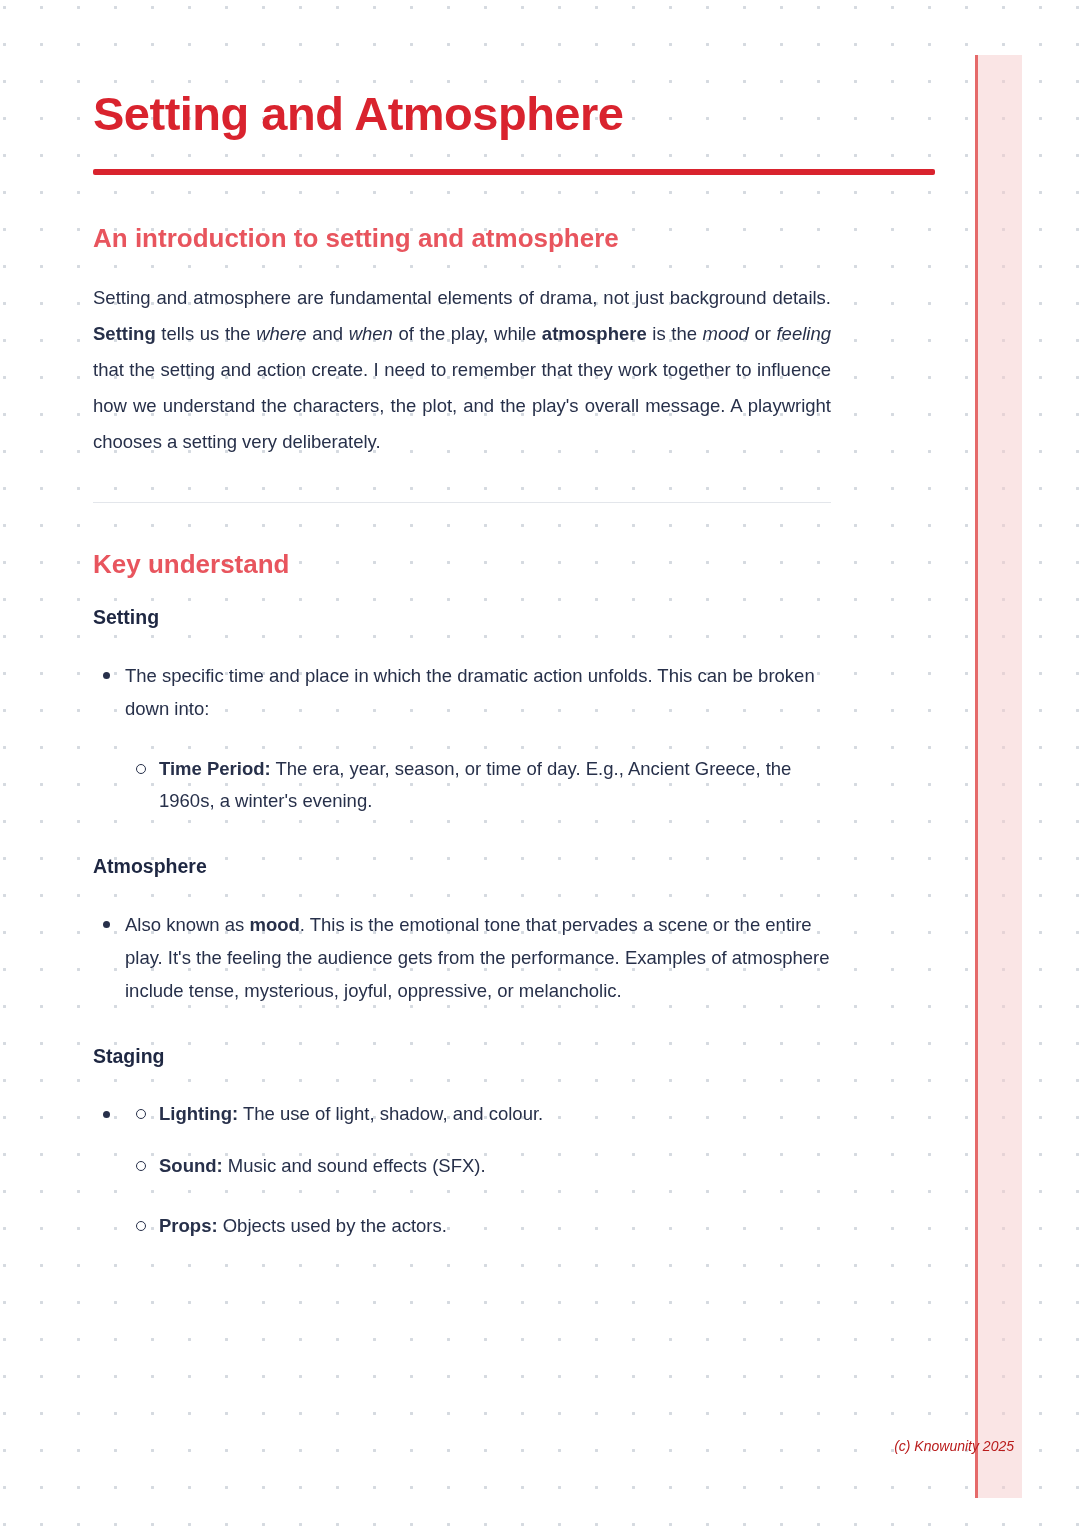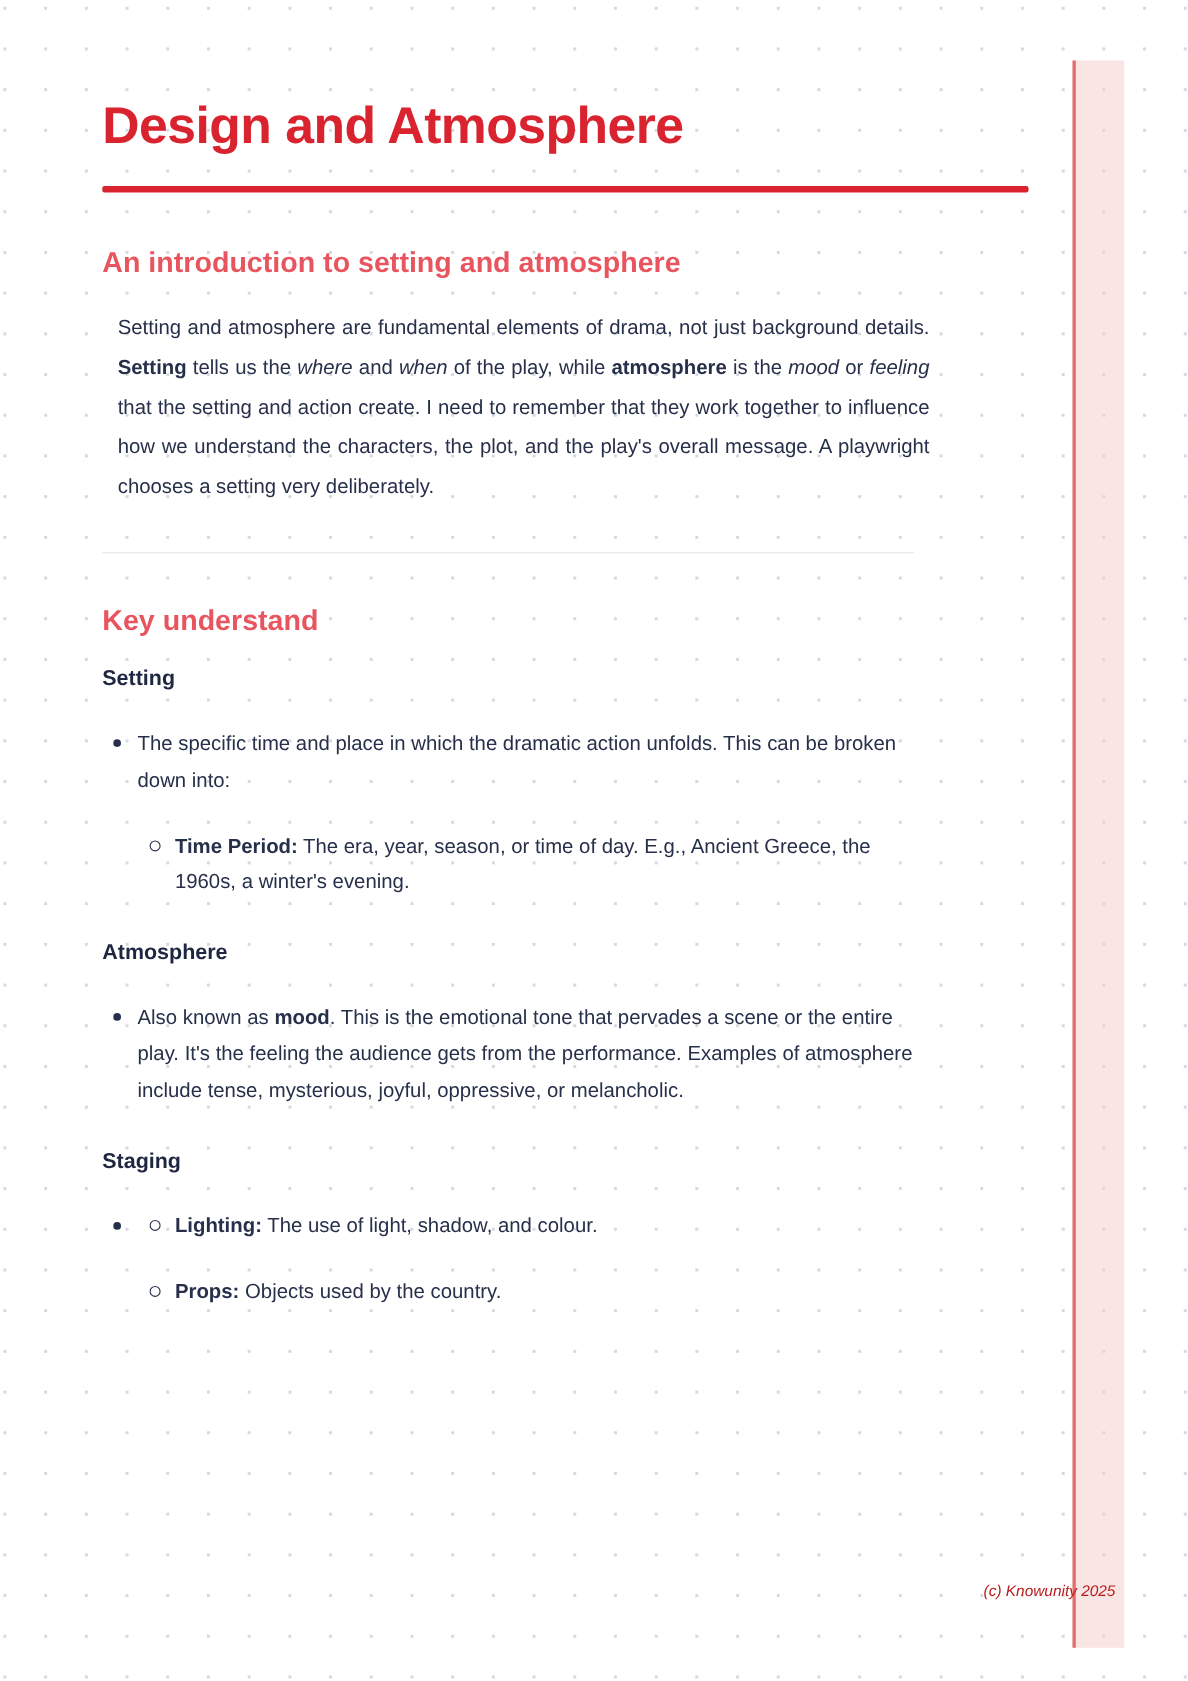--- a/index.html
+++ b/index.html
@@ -56,21 +56,21 @@
     font-weight: 700;
     color: #e8555e;
     margin: 0 0 26px 0;
   }
   .body-para {
     font-size: 18.5px;
     line-height: 36px;
     color: #27304a;
     text-align: justify;
     width: 738px;
-    margin: 0 0 38px 14px;
+    margin: 0 0 38px 0;
   }
   .divider {
     border: none;
     border-top: 1px solid #e3e6eb;
     width: 738px;
     margin: 42px 0 46px 0;
   }
   .sub-heading {
     font-size: 19.5px;
     font-weight: 700;
@@ -130,21 +130,21 @@
   }
 </style>
 </head>
 <body>
 
 <div class="dot-grid"></div>
 <div class="margin-stripe"></div>
 
 <main class="content">
 
-  <h1 class="page-title">Design and Atmosphere</h1>
+  <h1 class="page-title">Setting and Atmosphere</h1>
   <div class="title-rule"></div>
 
   <section>
     <h2 class="section-heading">An introduction to setting and atmosphere</h2>
     <p class="body-para"><span>Setting and atmosphere are fundamental elements of drama, not just background details. </span><span style="font-weight: 700;">Setting</span><span> tells us the </span><span style="font-style: italic;">where</span><span> and </span><span style="font-style: italic;">when</span><span> of the play, while </span><span style="font-weight: 700;">atmosphere</span><span> is the </span><span style="font-style: italic;">mood</span><span> or </span><span style="font-style: italic;">feeling</span><span> that the setting and action create. I need to remember that they work together to influence how we understand the characters, the plot, and the play's overall message. A playwright chooses a setting very deliberately.</span></p>
   </section>
 
   <hr class="divider">
 
   <section>
@@ -163,21 +163,22 @@
     <h3 class="sub-heading spaced">Atmosphere</h3>
     <ul class="l1">
       <li><span>Also known as </span><span style="font-weight: 700;">mood</span><span>. This is the emotional tone that pervades a scene or the entire play. It's the feeling the audience gets from the performance. Examples of atmosphere include tense, mysterious, joyful, oppressive, or melancholic.</span></li>
     </ul>
 
     <h3 class="sub-heading spaced">Staging</h3>
     <ul class="l1">
       <li>
         <ul class="l2">
           <li><span style="font-weight: 700;">Lighting:</span><span> The use of light, shadow, and colour.</span></li>
-          <li><span style="font-weight: 700;">Props:</span><span> Objects used by the country.</span></li>
+          <li><span style="font-weight: 700;">Sound:</span><span> Music and sound effects (SFX).</span></li>
+          <li><span style="font-weight: 700;">Props:</span><span> Objects used by the actors.</span></li>
         </ul>
       </li>
     </ul>
   </section>
 
 </main>
 
 <div class="footer-credit">(c) Knowunity 2025</div>
 
 </body></html>

